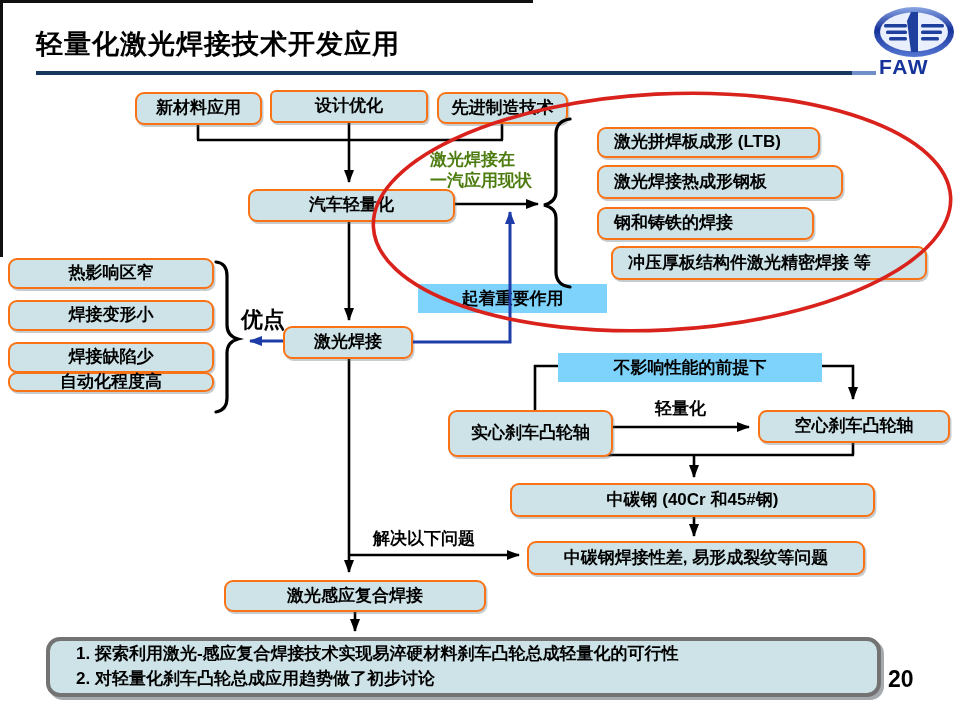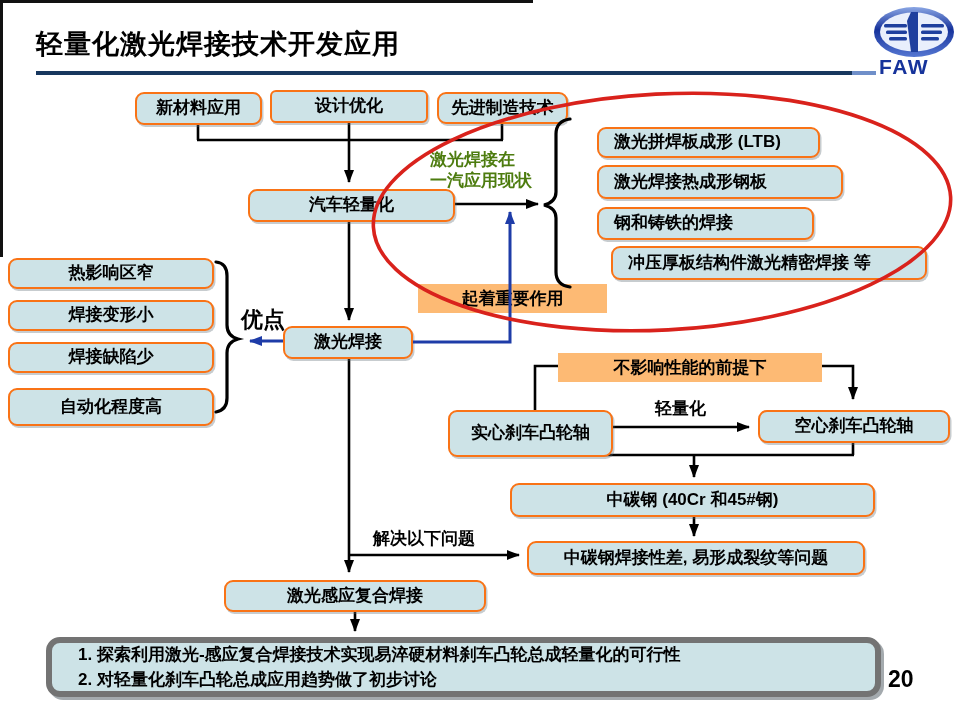--- a/index.html
+++ b/index.html
@@ -10,39 +10,39 @@
   .abs{position:absolute;box-sizing:border-box;}
   .box{
     position:absolute;box-sizing:border-box;
     background:#cde3e7;border:2px solid #f97316;border-radius:9px;
     display:flex;align-items:center;justify-content:center;
     font-weight:bold;font-size:17px;line-height:1.1;color:#000;
     box-shadow:1.5px 2px 0 rgba(95,110,118,.35);
   }
   .box.left{justify-content:flex-start;padding-left:15px;}
   .plain{
-    position:absolute;box-sizing:border-box;background:#fdba74;border:none;border-radius:0;
+    position:absolute;box-sizing:border-box;background:#7dd3fc;border:none;border-radius:0;
     display:flex;align-items:center;justify-content:center;
     font-weight:bold;font-size:17px;color:#000;box-shadow:none;
   }
   .lbl{position:absolute;font-weight:bold;font-size:17px;white-space:nowrap;}
   .red-label{position:absolute;color:#4d7c0f;font-weight:bold;font-size:17px;
     text-align:left;line-height:21px;white-space:nowrap;}
   #title{position:absolute;left:36px;top:26px;font-size:27px;font-weight:bold;letter-spacing:1px;white-space:nowrap;}
   #rule{position:absolute;left:36px;top:71px;width:816px;height:4px;background:#17375e;}
   #rule-tail{position:absolute;left:852px;top:71px;width:24px;height:4px;background:#6f8fc9;}
   #faw-text{position:absolute;left:879px;top:55px;font-size:21px;font-weight:bold;color:#16339b;letter-spacing:1.5px;}
   #page-num{position:absolute;left:888px;top:666px;font-size:23px;font-weight:bold;}
   .edge{position:absolute;background:#111;}
   svg.layer{position:absolute;left:0;top:0;pointer-events:none;}
   #summary-box{
     position:absolute;left:46px;top:637px;width:835px;height:60px;
-    background:#cde3e7;border:6px solid #737373;border-radius:14px;
+    background:#cde3e7;border:4px solid #737373;border-radius:14px;
     box-shadow:3px 3px 0 rgba(90,100,108,.55);
-    display:flex;flex-direction:column;justify-content:center;
+    display:flex;flex-direction:column;
     padding-left:26px;font-weight:bold;font-size:17px;line-height:25px;box-sizing:border-box;
   }
 </style>
 </head>
 <body>
 
 <div id="slide">
 
   <div class="edge" style="left:0;top:0;width:533px;height:3px;"></div>
   <div class="edge" style="left:0;top:0;width:3px;height:257px;"></div>
@@ -148,21 +148,21 @@
 
   <div class="box" style="left:8px;top:258px;width:206px;height:31px;">
       <span>热影响区窄</span>
     </div>
   <div class="box" style="left:8px;top:300px;width:206px;height:31px;">
       <span>焊接变形小</span>
     </div>
   <div class="box" style="left:8px;top:342px;width:206px;height:31px;">
       <span>焊接缺陷少</span>
     </div>
-  <div class="box" style="left:8px;top:388px;width:206px;height:38px;">
+  <div class="box" style="left:8px;top:372px;width:206px;height:20px;">
       <span>自动化程度高</span>
     </div>
   <div class="lbl" style="left:241px;top:305px;font-size:22px;">优点</div>
 
   <div class="plain" style="left:418px;top:284px;width:189px;height:29px;">
       <span>起着重要作用</span>
     </div>
   <div class="plain" style="left:558px;top:353px;width:264px;height:29px;">
       <span>不影响性能的前提下</span>
     </div>

